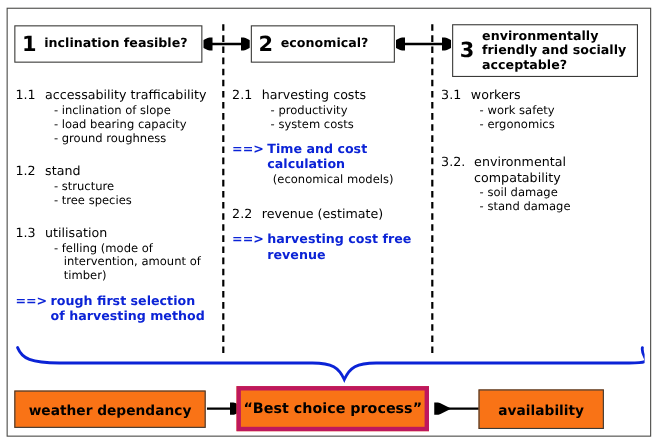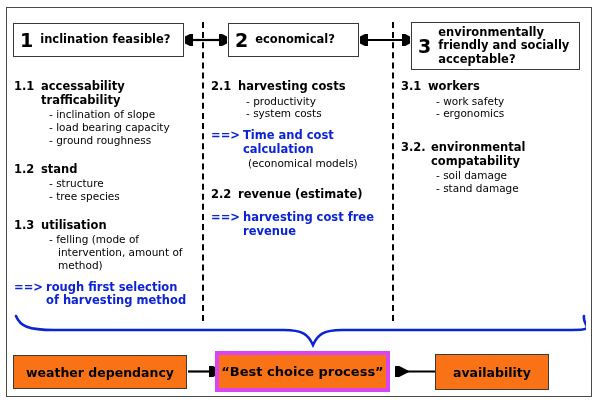--- a/index.html
+++ b/index.html
@@ -80,21 +80,21 @@
   .col {
     position: absolute;
     top: 80px;
   }
   #col1 { left: 14px;  width: 180px; }
   #col2 { left: 211px; width: 175px; }
   #col3 { left: 401px; width: 180px; }
 
   .item { margin-bottom: 2px; }
   .item-head {
-    font-weight: bold;
+    font-weight: normal;
     font-size: 11.5px;
     color: #000;
     display: flex;
     line-height: 1.18;
   }
   .item-head .num {
     flex: none;
     width: 27px;
   }
   .item-head .num.wide { width: 30px; }
@@ -158,21 +158,21 @@
     font-weight: bold;
     font-size: 12.5px;
     color: #000;
   }
   #weather-box {
     left: 13px; top: 355px; width: 174px; height: 34px;
     border: 1px solid #3a3a38;
   }
   #best-box {
     left: 215px; top: 351px; width: 175px; height: 41px;
-    border: 4px solid #d946ef;
+    border: 4px solid #be185d;
     font-size: 13px;
   }
   #avail-box {
     left: 435px; top: 354px; width: 114px; height: 36px;
     border: 1px solid #3a3a38;
   }
   .sarrow { position: absolute; height: 11px; }
   #sarrow-left  { left: 188px; top: 366px; width: 28px; }
   #sarrow-right { left: 392px; top: 366px; width: 44px; }
 </style>
@@ -245,21 +245,21 @@
     </div>
 
     <div class="gap-md"></div>
 
     <div class="item">
       <div class="item-head">
         <span class="num">1.3</span>
         <span class="ttl">utilisation</span>
       </div>
       <ul class="bullets">
-        <li>- felling (mode of intervention, amount of method)</li>
+        <li>- felling (mode of intervention, amount of timber)</li>
       </ul>
     </div>
 
     <div class="arrowline">
       <span class="marker">==&gt;</span>
       <span class="body">rough first selection of harvesting method</span>
     </div>
   </div>
 
   <div class="col" id="col2">

